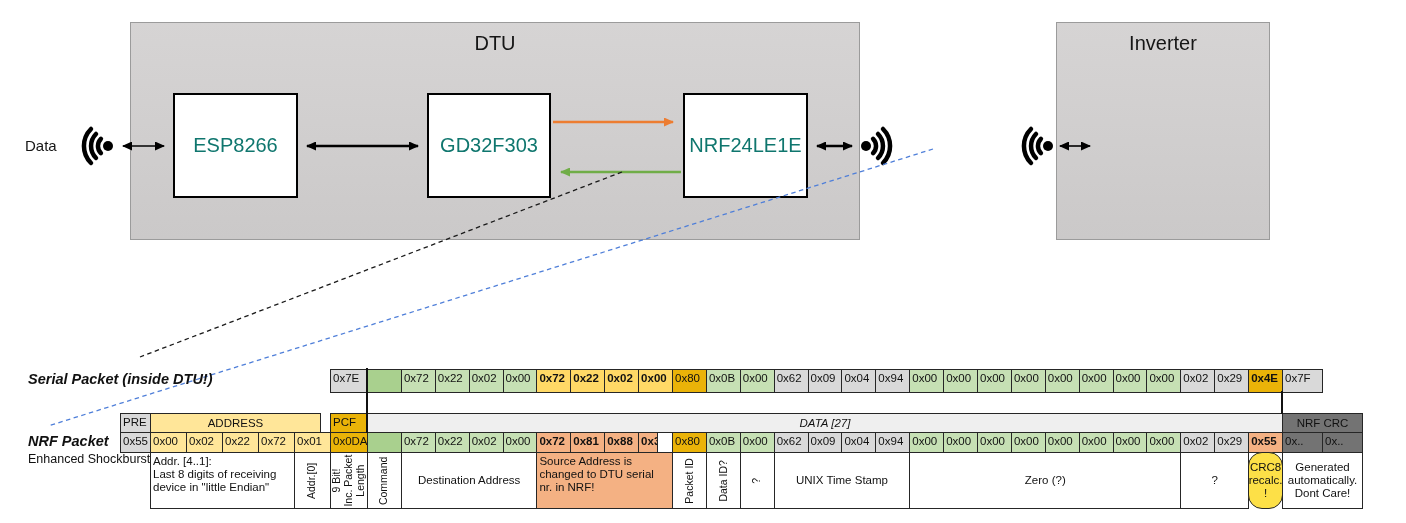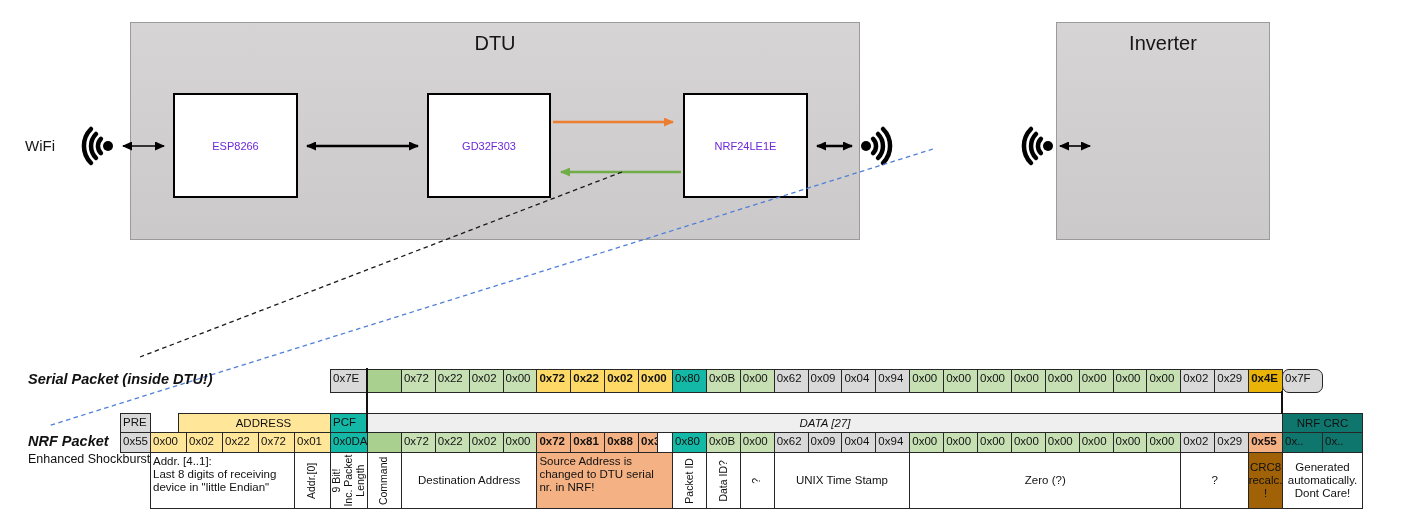--- a/index.html
+++ b/index.html
@@ -3,57 +3,57 @@
 <meta charset="utf-8">
 <style>
   html,body{margin:0;padding:0;background:#fff;}
   #stage{position:relative;width:1406px;height:523px;background:#fff;overflow:hidden;
          font-family:"Liberation Sans", sans-serif;color:#111;}
   .graybox{position:absolute;background:linear-gradient(180deg,#d6d4d4,#cbc9c9);
            border:1px solid #9b9b9b;box-sizing:border-box;}
   .graybox .title{position:absolute;top:9px;left:0;right:0;text-align:center;
                   font-size:20px;color:#161616;}
   .chip{position:absolute;background:#fff;border:2px solid #000;box-sizing:border-box;
-        display:flex;align-items:center;justify-content:center;font-size:11px;color:#6d28d9;}
+        display:flex;align-items:center;justify-content:center;font-size:20px;color:#0f766e;}
   .wifi-label{position:absolute;font-size:15px;color:#161616;}
   svg#overlay{position:absolute;left:0;top:0;pointer-events:none;}
 
   
   .prow{position:absolute;left:0;width:100%;}
   .cell{position:absolute;top:0;bottom:0;border:1px solid #262626;box-sizing:border-box;
         font-size:11.5px;line-height:1.12;padding:2px 0 0 2px;overflow:hidden;
         white-space:pre-line;background:#fff;}
   .bold{font-weight:bold;}
   .al-center{display:flex;align-items:center;justify-content:center;text-align:center;padding:0;}
   .vc{display:flex;align-items:center;justify-content:center;padding:0;}
   .rot{transform:rotate(-90deg);white-space:pre;font-size:10.5px;line-height:1.12;text-align:center;}
   .c-gray{background:#d9d9d9;} .c-band{background:#efefef;font-style:italic;}
   .c-gd{background:#a9d08e;padding-left:48px;}   .c-gl{background:#c6e0b4;}
   .c-yl{background:#ffe699;}   .c-yb{background:#ffd966;}
-  .c-or{background:#eab308;}   .c-bl{background:#14b8a6;}
-  .c-bm{background:#0f766e;}   .c-sa{background:#f4b183;}
-  .c-sl{background:#a16207;}   .c-wh{background:#ffffff;}
+  .c-or{background:#eab308;}   .c-bl{background:#eab308;}
+  .c-bm{background:#737373;}   .c-sa{background:#f4b183;}
+  .c-sl{background:#fde047;border-radius:14px;}   .c-wh{background:#ffffff;}
   .lbl{position:absolute;white-space:nowrap;color:#111;}
   .lbl-bi{font-weight:bold;font-style:italic;font-size:14.5px;}
   .lbl-sub{font-size:12.5px;}
   .vline{position:absolute;width:2.5px;background:#111;}
 </style>
 </head>
 <body>
 
 <div id="stage">
 
   <div class="graybox" style="left:130px;top:22px;width:730px;height:218px;">
     <div class="title">DTU</div>
   </div>
   <div class="graybox" style="left:1056px;top:22px;width:214px;height:218px;">
     <div class="title">Inverter</div>
   </div>
 
-  <div class="wifi-label" style="left:25px;top:137px;">WiFi</div>
+  <div class="wifi-label" style="left:25px;top:137px;">Data</div>
 
   <div class="chip" style="left:173px;top:93px;width:125px;height:105px;">
     <span>ESP8266</span>
   </div>
   <div class="chip" style="left:427px;top:93px;width:124px;height:105px;">
     <span>GD32F303</span>
   </div>
   <div class="chip" style="left:683px;top:93px;width:125px;height:105px;">
     <span>NRF24LE1E</span>
   </div>
@@ -127,25 +127,25 @@
       <div class="cell c-gl" style="left: 943.13px; width: 34.89px;">0x00</div>
       <div class="cell c-gl" style="left: 977.02px; width: 34.89px;">0x00</div>
       <div class="cell c-gl" style="left: 1010.91px; width: 34.89px;">0x00</div>
       <div class="cell c-gl" style="left: 1044.8px; width: 34.89px;">0x00</div>
       <div class="cell c-gl" style="left: 1078.69px; width: 34.89px;">0x00</div>
       <div class="cell c-gl" style="left: 1112.58px; width: 34.89px;">0x00</div>
       <div class="cell c-gl" style="left: 1146.47px; width: 34.89px;">0x00</div>
       <div class="cell c-gray" style="left: 1180.36px; width: 34.89px;">0x02</div>
       <div class="cell c-gray" style="left: 1214.25px; width: 34.89px;">0x29</div>
       <div class="cell c-or bold" style="left: 1248.14px; width: 34.89px;">0x4E</div>
-      <div class="cell c-gray" style="left: 1282.03px; width: 41px; border-radius: 7px;">0x7F</div>
+      <div class="cell c-gray" style="left: 1282.03px; width: 41px;">0x7F</div>
     </div>
   <div class="prow" id="nrf-header-row" style="top:413px;height:20px;">
       <div class="cell c-gray" style="left: 120px; width: 31px;">PRE</div>
-      <div class="cell c-yl al-center" style="left: 150px; width: 171px; margin-left: 28px;">ADDRESS</div>
+      <div class="cell c-yl al-center" style="left: 150px; width: 171px;">ADDRESS</div>
       <div class="cell c-bl" style="left: 330px; width: 38px;">PCF</div>
       <div class="cell c-band al-center" style="left: 367px; width: 916.03px;">DATA [27]</div>
       <div class="cell c-bm al-center" style="left: 1282.03px; width: 81px;">NRF CRC</div>
     </div>
   <div class="prow" id="nrf-row" style="top:432px;height:21px;">
       <div class="cell c-gray" style="left: 120px; width: 31px;">0x55</div>
       <div class="cell c-yl" style="left: 150px; width: 37px;">0x00</div>
       <div class="cell c-yl" style="left: 186px; width: 37px;">0x02</div>
       <div class="cell c-yl" style="left: 222px; width: 37px;">0x22</div>
       <div class="cell c-yl" style="left: 258px; width: 37px;">0x72</div>

